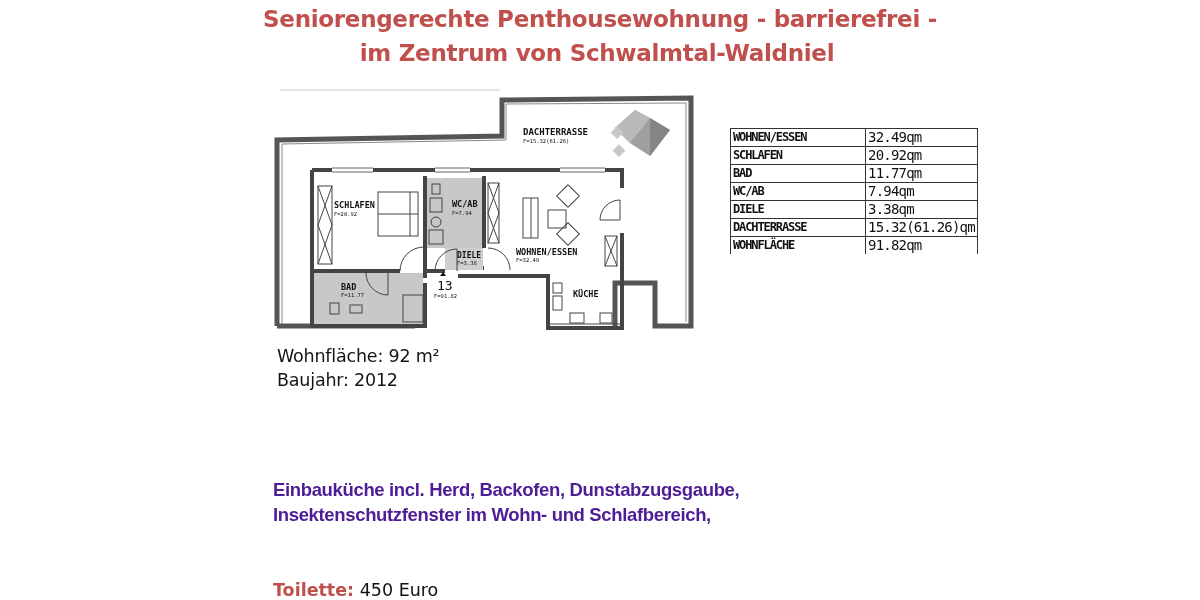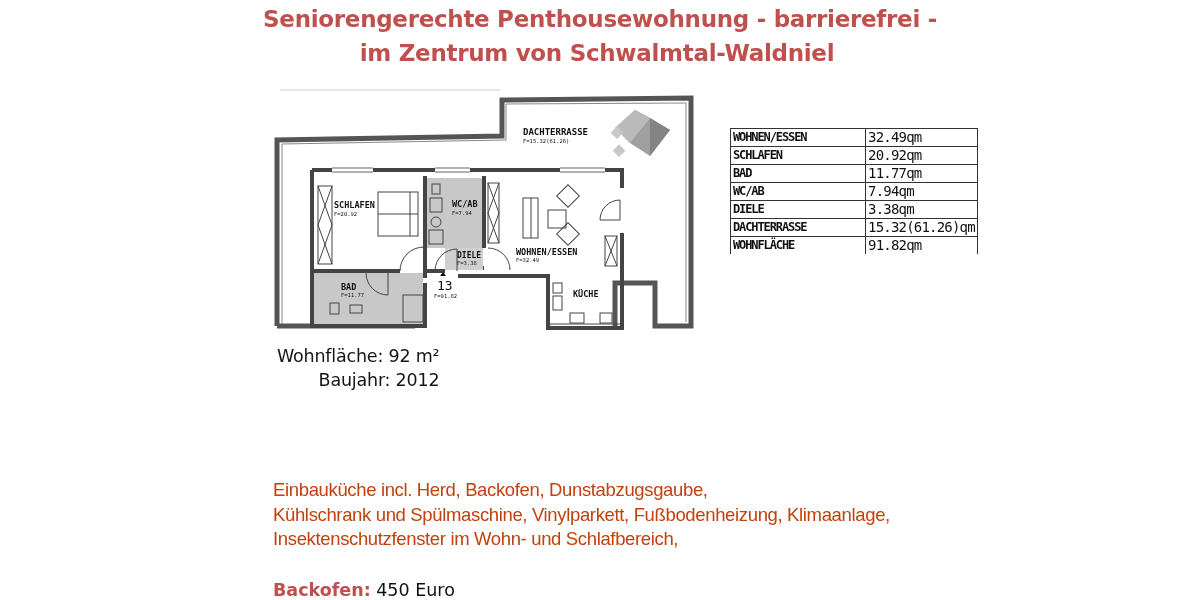--- a/index.html
+++ b/index.html
@@ -74,31 +74,32 @@
     .info {
       position: absolute;
       left: 277px;
       top: 344px;
       font-family: "DejaVu Sans", "Liberation Sans", sans-serif;
       font-size: 17.5px;
       line-height: 24.2px;
       color: #151515;
       letter-spacing: -0.2px;
     }
-    .info .line { white-space: nowrap; text-align: right; }
+    .info .line { white-space: nowrap; }
     .info .red { color: #c0504d; font-weight: bold; }
     .features {
       position: absolute;
       left: 273px;
       top: 478px;
       font-family: "Liberation Sans", "DejaVu Sans", sans-serif;
       font-size: 18.5px;
       line-height: 24.6px;
-      color: #c2410c;
+      color: #4c1d95;
       letter-spacing: -0.35px;
+      font-weight: bold;
     }
     .features .line { white-space: nowrap; }
     .rent {
       position: absolute;
       left: 273px;
       top: 578px;
       font-family: "DejaVu Sans", "Liberation Sans", sans-serif;
       font-size: 17.5px;
       line-height: 24px;
       white-space: nowrap;
@@ -265,19 +266,18 @@
   </tbody>
 </table>
 
 <div class="info">
   <div class="line">Wohnfläche: 92 m²</div>
   <div class="line">Baujahr: 2012</div>
 </div>
 
 <div class="features">
   <div class="line">Einbauküche incl. Herd, Backofen, Dunstabzugsgaube,</div>
-  <div class="line">Kühlschrank und Spülmaschine, Vinylparkett, Fußbodenheizung, Klimaanlage,</div>
   <div class="line">Insektenschutzfenster im Wohn- und Schlafbereich,</div>
 </div>
 
 <div class="rent">
-  <span class="red">Backofen:</span><span> 450 Euro</span>
+  <span class="red">Toilette:</span><span> 450 Euro</span>
 </div>
 
 </body></html>

